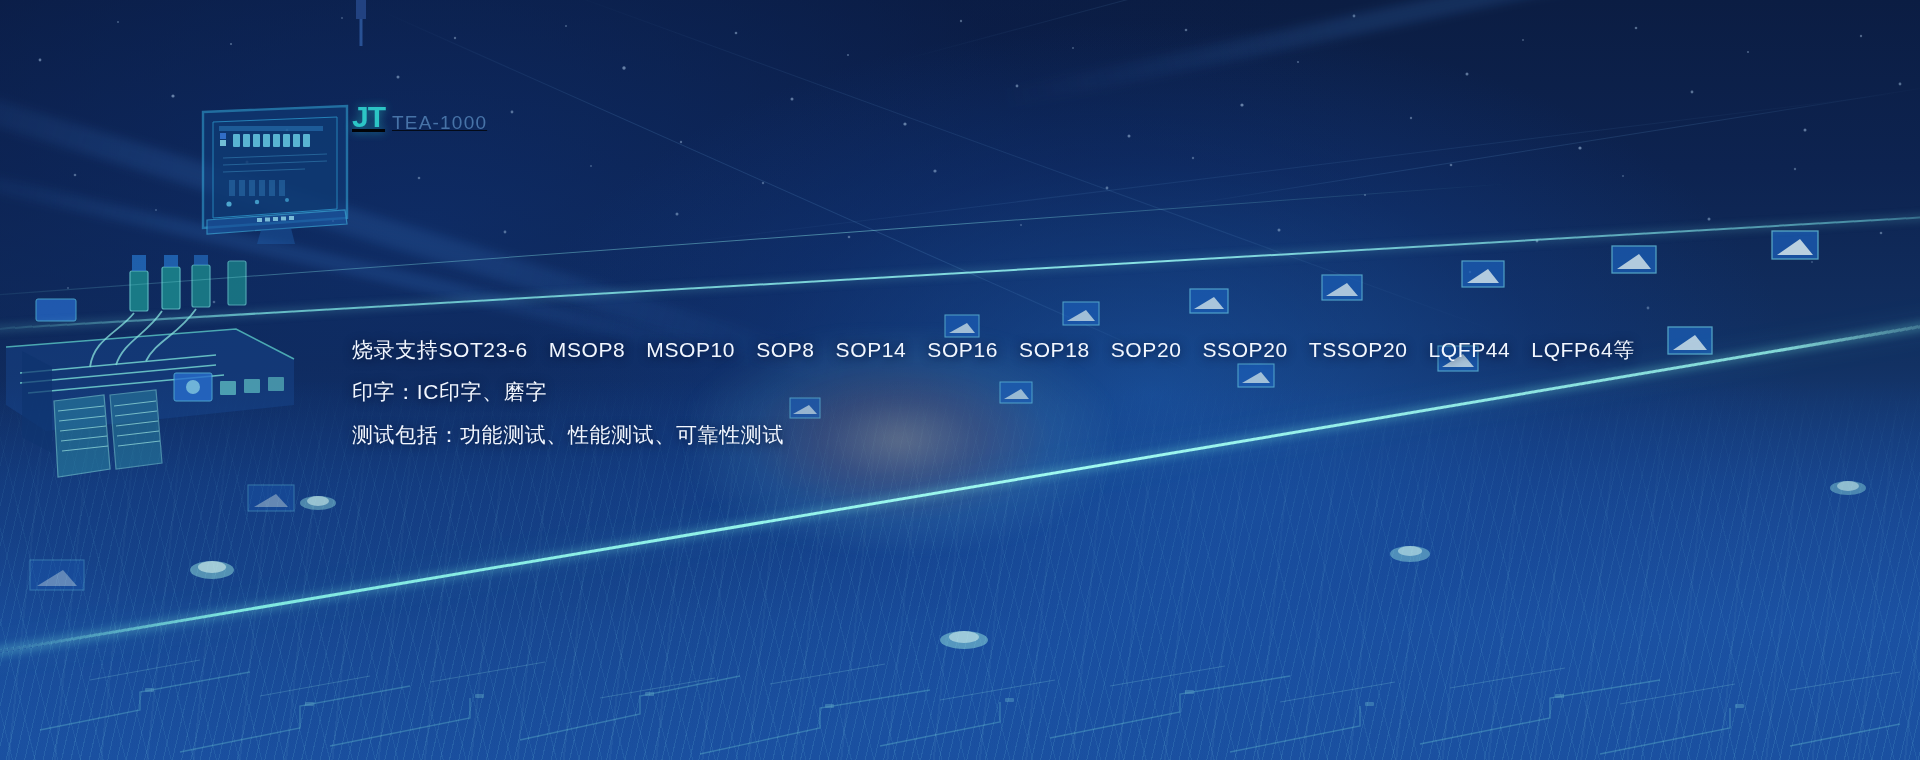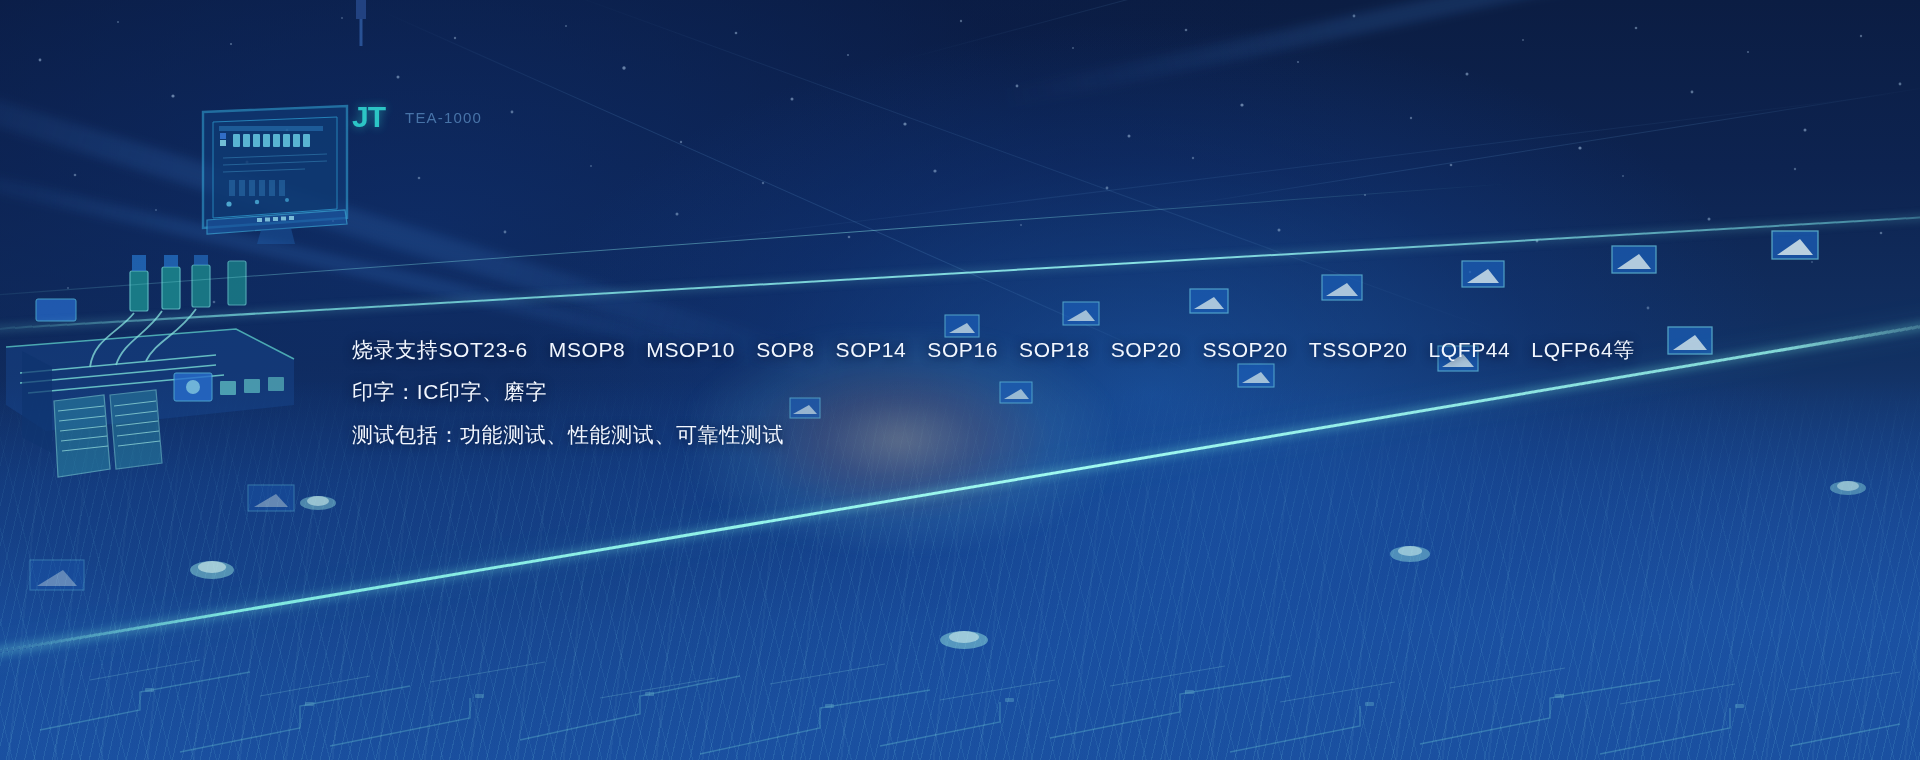--- a/index.html
+++ b/index.html
@@ -76,32 +76,32 @@
 
   
   .machine{ position:absolute; left:6px; top:255px; width:290px; height:230px; pointer-events:none; }
 
   
   .monitor{ position:absolute; left:195px; top:100px; width:180px; height:145px; pointer-events:none; }
 
   
   .brand{
     position:absolute; left:352px; top:102px;
-    display:flex; align-items:center; 
-    pointer-events:none; opacity:.92;
+    display:flex; align-items:flex-end; gap:7px;
+    pointer-events:none; opacity:.92;text-decoration:underline;
   }
   .brand-mark{
     font-size:30px; font-weight:700; letter-spacing:-1px;
     color:#2fd3cf; line-height:1;
     text-shadow:0 0 10px rgba(47,211,207,.6);
     font-family:"Liberation Sans",sans-serif;
   }
   .brand-model{
-    font-size:15px; letter-spacing:1.2px; line-height:1;
-    color:#5d8fc4; opacity:.8;margin-left:20px;
+    font-size:19px; letter-spacing:1.2px; line-height:1;
+    color:#5d8fc4; opacity:.8;
   }
 
   
   .sensor{ position:absolute; left:348px; top:-12px; width:26px; height:58px; pointer-events:none; }
 
   
   .rack{ position:absolute; inset:0; pointer-events:none; }
 
   
   .content{

